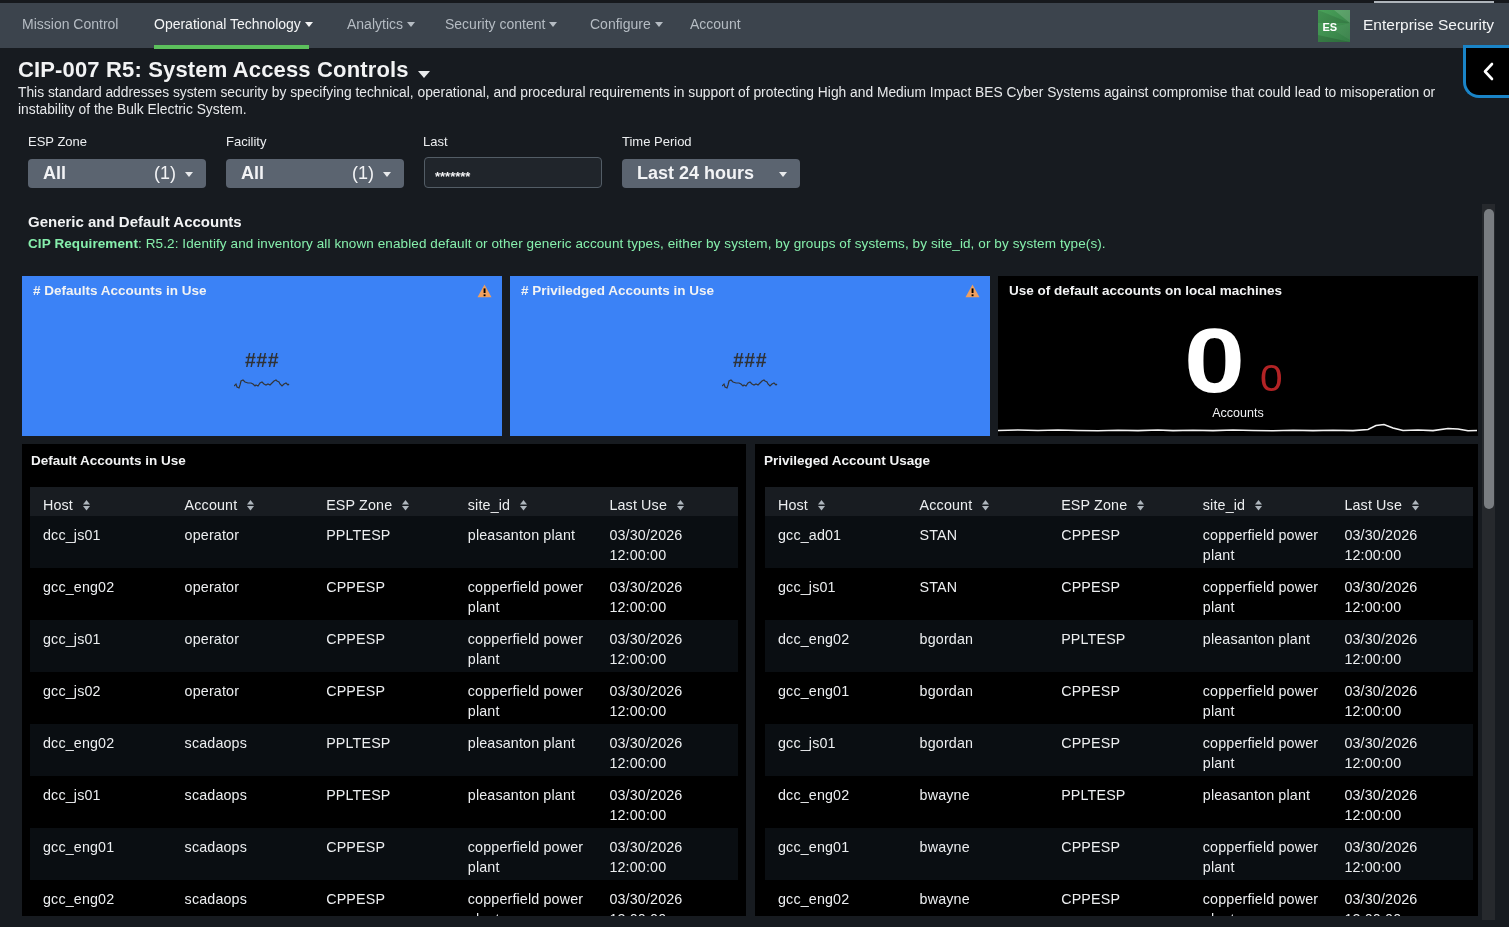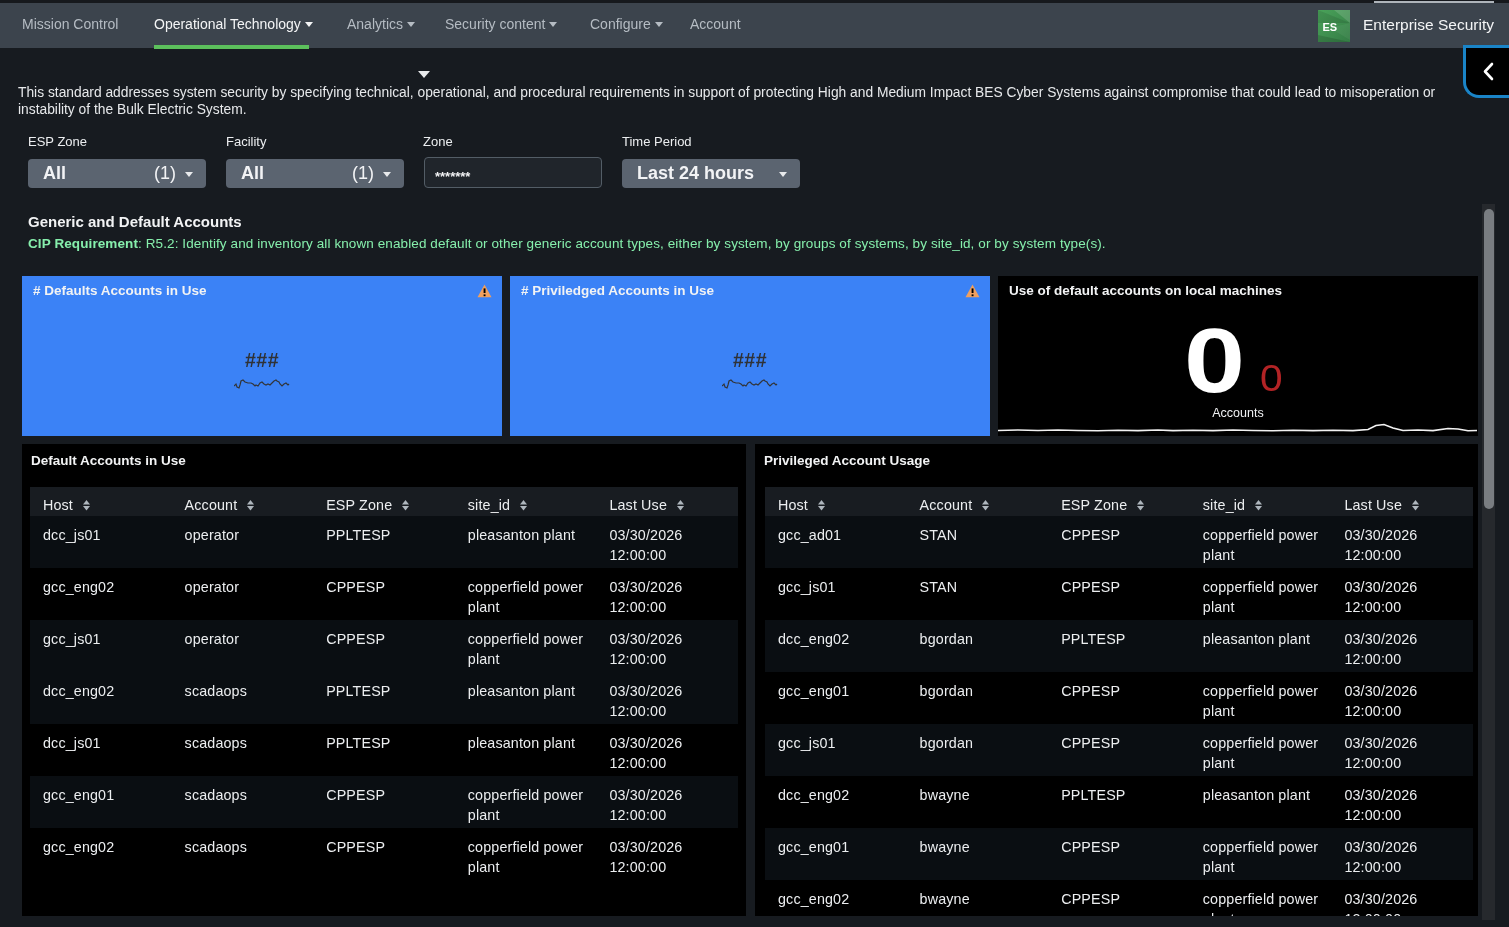--- a/index.html
+++ b/index.html
@@ -85,26 +85,27 @@
     <polygon points="0,25 32,32 0,32" fill="rgba(0,0,0,0.14)"></polygon>
     <polygon points="32,13 32,30 12,18" fill="rgba(255,255,255,0.05)"></polygon>
     <text x="4.5" y="20.5" font-family="Liberation Sans, sans-serif" font-size="11" font-weight="bold" fill="#fff">ES</text>
   </svg>
   <div class="abs" id="esname">Enterprise Security</div>
   <div class="abs" id="collapse"></div>
   <svg class="abs" style="top:62px;left:1481px;" width="14" height="19" viewBox="0 0 14 19">
     <polyline points="11,2 4,9.5 11,17" fill="none" stroke="#fff" stroke-width="2.6" stroke-linecap="round" stroke-linejoin="round"></polyline>
   </svg>
 
+  <div class="abs" id="title">CIP-007 R5: System Access Controls</div>
   <div class="abs" id="titlecaret"></div>
   <div class="abs" id="desc">This standard addresses system security by specifying technical, operational, and procedural requirements in support of protecting High and Medium Impact BES Cyber Systems against compromise that could lead to misoperation or<br>instability of the Bulk Electric System.</div>
 
   <div class="abs flabel" style="left:28px;">ESP Zone</div>
   <div class="abs flabel" style="left:226px;">Facility</div>
-  <div class="abs flabel" style="left:423px;">Zone</div>
+  <div class="abs flabel" style="left:423px;">Last</div>
   <div class="abs flabel" style="left:622px;">Time Period</div>
   <div class="abs dd" style="left:28px;">
       <span class="ddl">All</span>
       <span class="ddr">(1)&nbsp;<span class="caret" style="color:#e8eaec;"></span></span>
     </div>
   <div class="abs dd" style="left:226px;">
       <span class="ddl">All</span>
       <span class="ddr">(1)&nbsp;<span class="caret" style="color:#e8eaec;"></span></span>
     </div>
   <div class="abs" id="userinput">
@@ -199,20 +200,27 @@
             <td>copperfield power plant</td>
             <td>03/30/2026 12:00:00</td>
           </tr>
       <tr class="odd">
             <td>gcc_js01</td>
             <td>operator</td>
             <td>CPPESP</td>
             <td>copperfield power plant</td>
             <td>03/30/2026 12:00:00</td>
           </tr>
+      <tr class="even">
+            <td>gcc_js02</td>
+            <td>operator</td>
+            <td>CPPESP</td>
+            <td>copperfield power plant</td>
+            <td>03/30/2026 12:00:00</td>
+          </tr>
       <tr class="odd">
             <td>dcc_eng02</td>
             <td>scadaops</td>
             <td>PPLTESP</td>
             <td>pleasanton plant</td>
             <td>03/30/2026 12:00:00</td>
           </tr>
       <tr class="even">
             <td>dcc_js01</td>
             <td>scadaops</td>

